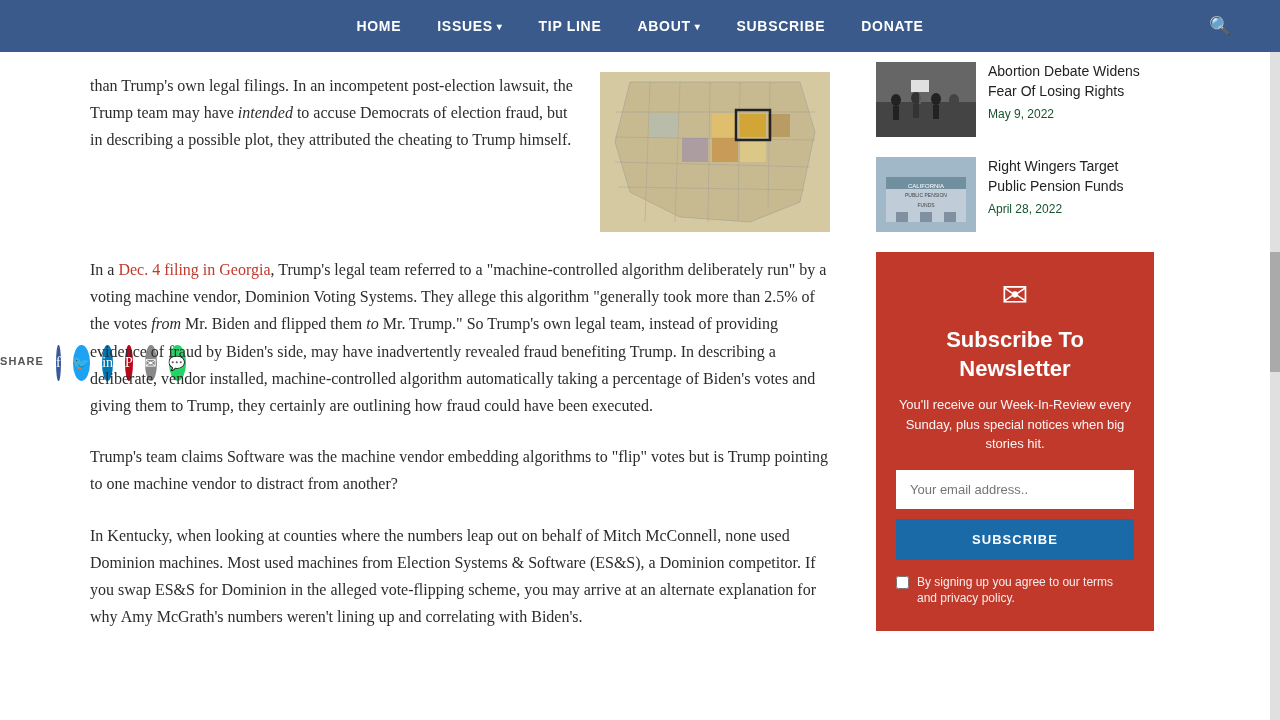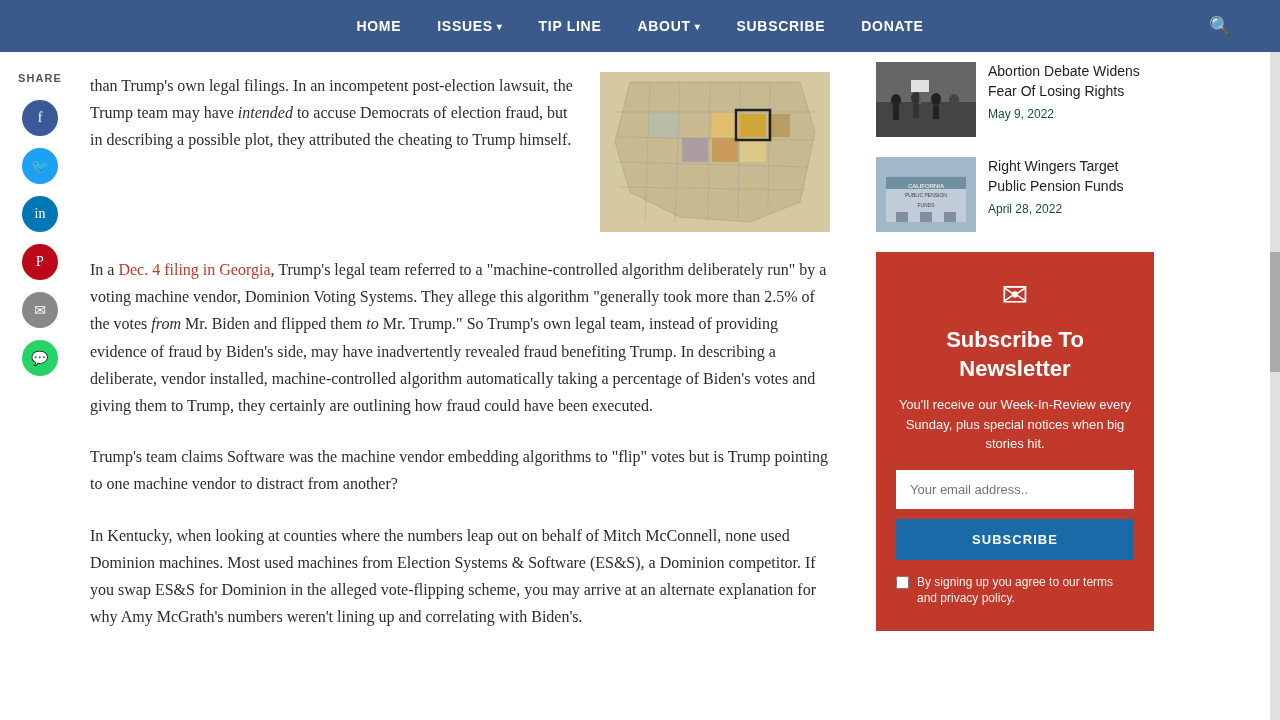--- a/index.html
+++ b/index.html
@@ -28,23 +28,22 @@
     }
     .nav-search { position: absolute; right: 48px; color: #fff; cursor: pointer; font-size: 18px; }
     .nav-chevron { font-size: 10px; }
 
     
     .page-wrapper { display: flex; }
 
     
     .share-sidebar {
       width: 80px;
-      padding: 20px 0;
-      display: flex;
-      flex-direction: column;
+      padding: 12px 0;
+      display: flex;
       align-items: center;
       gap: 12px;
       flex-shrink: 0;
     }
     .share-label {
       font-family: Arial, sans-serif;
       font-size: 11px;
       font-weight: 700;
       letter-spacing: 0.1em;
       color: #555;

